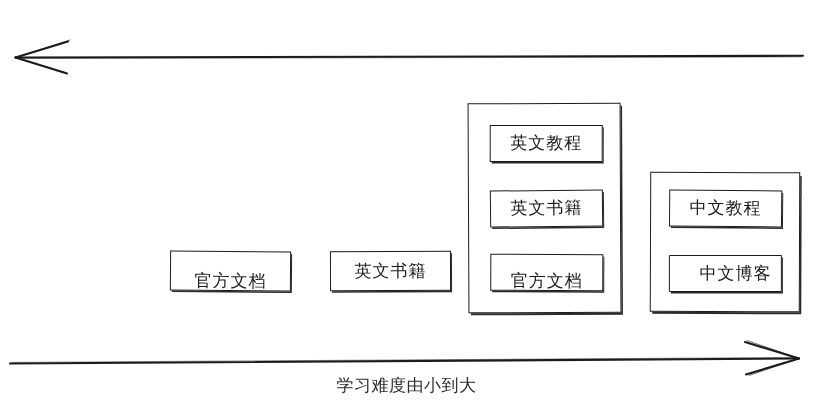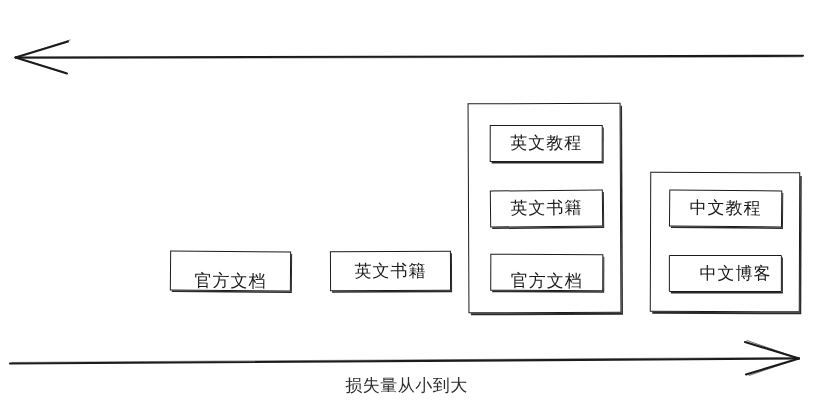--- a/index.html
+++ b/index.html
@@ -110,21 +110,21 @@
       <path d="M12,362.4 L797,357.4" stroke-width="0.8" opacity="0.55"></path>
 
       <path d="M799,358.5 L745,342" stroke-width="2.1"></path>
       <path d="M799,358.5 L747,340.5" stroke-width="1.0" opacity="0.6"></path>
       <path d="M799,358.5 L746,374.5" stroke-width="2.1"></path>
       <path d="M799,358.5 L749,375.5" stroke-width="1.0" opacity="0.6"></path>
     </g>
   </svg>
 
 
-  <div class="axis-label bottom">损失量从小到大</div>
+  <div class="axis-label bottom">学习难度由小到大</div>
 
 
   <div class="node skew-b" style="left:170px; top:251px; width:121px; height:40px;">
     <span class="node-label">官方文档</span>
   </div>
 
   <div class="node skew-c" style="left:330px; top:251px; width:121px; height:40px;">
     <span class="node-label">英文书籍</span>
   </div>
 

